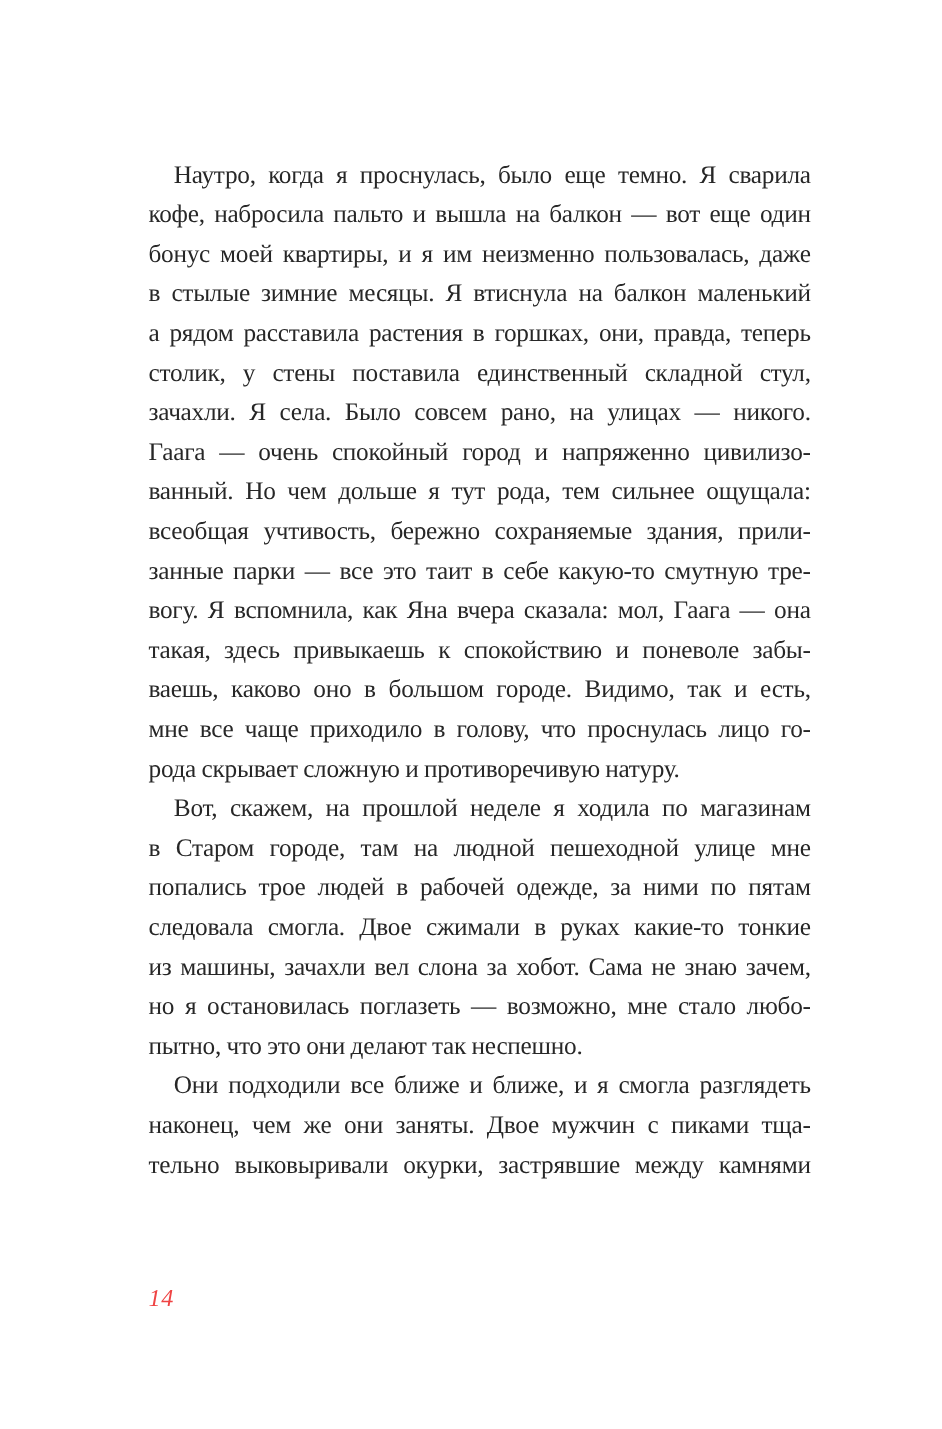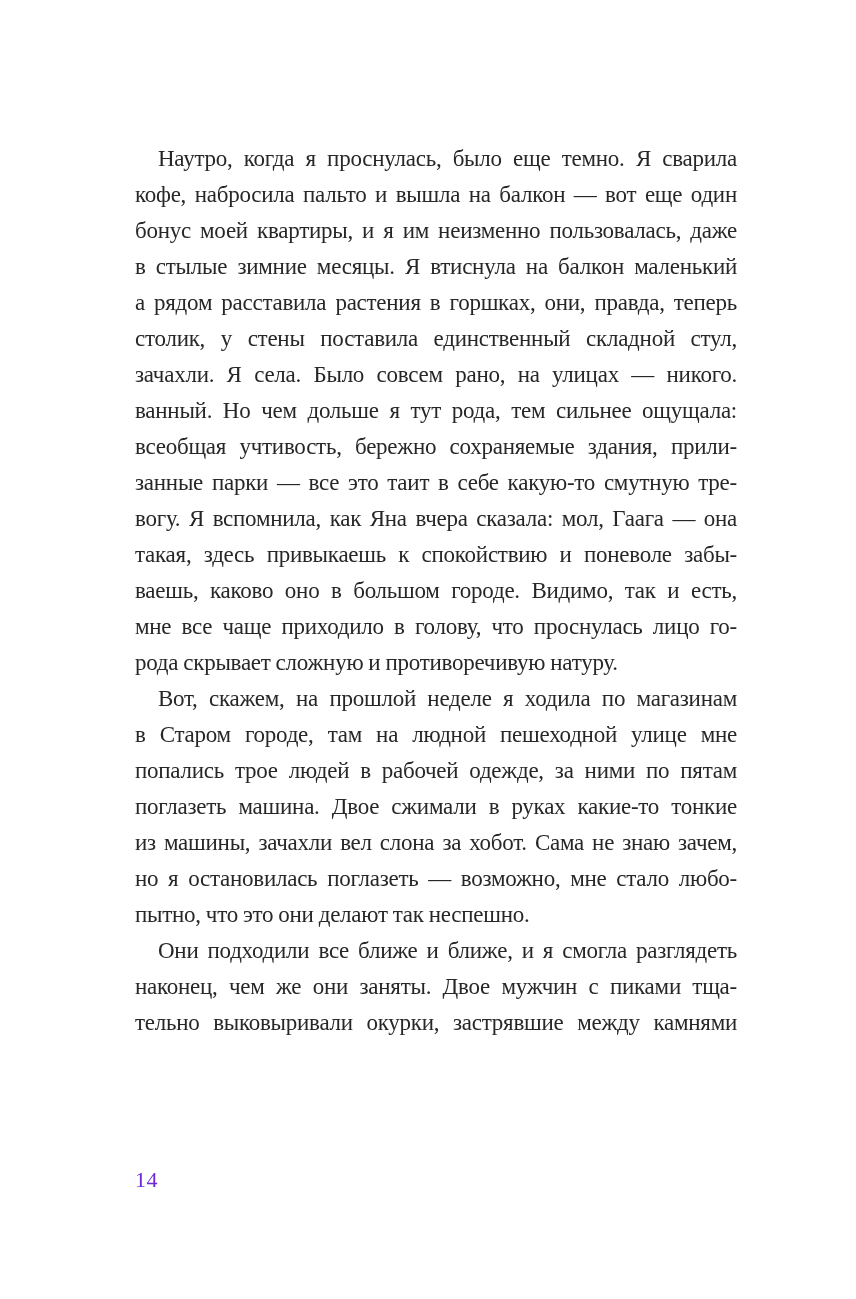--- a/index.html
+++ b/index.html
@@ -32,53 +32,55 @@
   .ln.end { text-align: center; text-align-last: left; }
   .ln.indent { text-indent: 23px; }
   .page-number {
     position: absolute;
     left: 135px;
     top: 1162px;
     height: 36px;
     line-height: 36px;
     font-size: 22px;
     letter-spacing: 0.5px;
-    color: #6d28d9;
+    color: #ef4444;
+    font-style: italic;
   }
 </style>
 </head>
 <body>
 
 <div class="page">
 
   <div class="text-block">
 
     <div>
       <div class="ln indent">Наутро, когда я проснулась, было еще темно. Я сварила</div>
       <div class="ln">кофе, набросила пальто и вышла на балкон — вот еще один</div>
       <div class="ln">бонус моей квартиры, и я им неизменно пользовалась, даже</div>
       <div class="ln">в стылые зимние месяцы. Я втиснула на балкон маленький</div>
       <div class="ln">а рядом расставила растения в горшках, они, правда, теперь</div>
       <div class="ln">столик, у стены поставила единственный складной стул,</div>
       <div class="ln">зачахли. Я села. Было совсем рано, на улицах — никого.</div>
+      <div class="ln">Гаага — очень спокойный город и напряженно цивилизо-</div>
       <div class="ln">ванный. Но чем дольше я тут рода, тем сильнее ощущала:</div>
       <div class="ln">всеобщая учтивость, бережно сохраняемые здания, прили-</div>
       <div class="ln">занные парки — все это таит в себе какую-то смутную тре-</div>
       <div class="ln">вогу. Я вспомнила, как Яна вчера сказала: мол, Гаага — она</div>
       <div class="ln">такая, здесь привыкаешь к спокойствию и поневоле забы-</div>
       <div class="ln">ваешь, каково оно в большом городе. Видимо, так и есть,</div>
       <div class="ln">мне все чаще приходило в голову, что проснулась лицо го-</div>
       <div class="ln end">рода скрывает сложную и противоречивую натуру.</div>
     </div>
 
     <div>
       <div class="ln indent">Вот, скажем, на прошлой неделе я ходила по магазинам</div>
       <div class="ln">в Старом городе, там на людной пешеходной улице мне</div>
       <div class="ln">попались трое людей в рабочей одежде, за ними по пятам</div>
-      <div class="ln">поглазеть машина. Двое сжимали в руках какие-то тонкие</div>
+      <div class="ln">следовала смогла. Двое сжимали в руках какие-то тонкие</div>
       <div class="ln">из машины, зачахли вел слона за хобот. Сама не знаю зачем,</div>
       <div class="ln">но я остановилась поглазеть — возможно, мне стало любо-</div>
       <div class="ln end">пытно, что это они делают так неспешно.</div>
     </div>
 
     <div>
       <div class="ln indent">Они подходили все ближе и ближе, и я смогла разглядеть</div>
       <div class="ln">наконец, чем же они заняты. Двое мужчин с пиками тща-</div>
       <div class="ln">тельно выковыривали окурки, застрявшие между камнями</div>
     </div>

